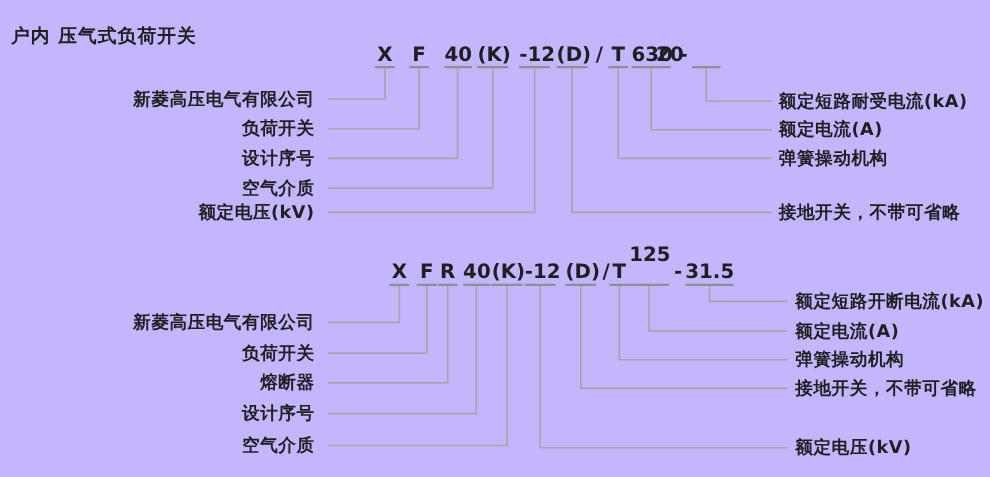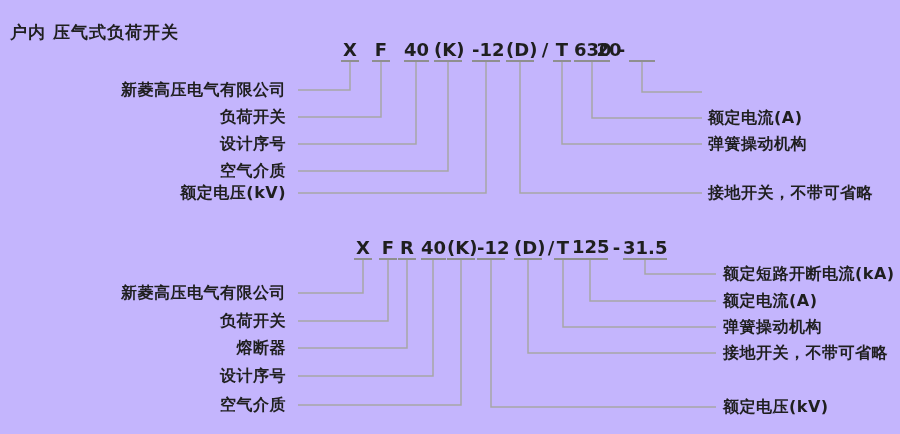--- a/index.html
+++ b/index.html
@@ -66,35 +66,36 @@
   <span class="seg" style="left:574px;top:40px;width:36px;">630</span>
   <span class="seg" style="left:617px;top:40px;width:9px;">-</span>
   <span class="seg" style="left:596px;top:40px;width:26px;">20</span>
 
   <span class="lab l" style="top:81px;">新菱高压电气有限公司</span>
   <span class="lab l" style="top:108px;">负荷开关</span>
   <span class="lab l" style="top:135px;">设计序号</span>
   <span class="lab l" style="top:162px;">空气介质</span>
   <span class="lab l" style="top:184px;">额定电压(kV)</span>
 
+  <span class="lab" style="left:708px;top:83px;">额定短路耐受电流(kA)</span>
   <span class="lab" style="left:708px;top:109px;">额定电流(A)</span>
   <span class="lab" style="left:708px;top:135px;">弹簧操动机构</span>
   <span class="lab" style="left:708px;top:184px;">接地开关，不带可省略</span>
 
 
   <span class="seg" style="left:354px;top:238px;width:18px;">X</span>
   <span class="seg" style="left:379px;top:238px;width:18px;">F</span>
   <span class="seg" style="left:398px;top:238px;width:18px;">R</span>
   <span class="seg" style="left:421px;top:238px;width:25px;">40</span>
   <span class="seg" style="left:447px;top:238px;width:28px;">(K)</span>
   <span class="seg" style="left:477px;top:238px;width:28px;">-12</span>
   <span class="seg" style="left:514px;top:238px;width:28px;">(D)</span>
   <span class="seg" style="left:546px;top:238px;width:10px;">/</span>
   <span class="seg" style="left:554px;top:238px;width:18px;">T</span>
-  <span class="seg" style="left:572px;top:237px;width:36px;">125</span>
+  <span class="seg" style="left:572px;top:222px;width:36px;">125</span>
   <span class="seg" style="left:612px;top:238px;width:9px;">-</span>
   <span class="seg" style="left:623px;top:238px;width:44px;">31.5</span>
 
   <span class="lab l" style="top:284px;">新菱高压电气有限公司</span>
   <span class="lab l" style="top:312px;">负荷开关</span>
   <span class="lab l" style="top:339px;">熔断器</span>
   <span class="lab l" style="top:367px;">设计序号</span>
   <span class="lab l" style="top:396px;">空气介质</span>
 
   <span class="lab" style="left:723px;top:265px;">额定短路开断电流(kA)</span>

